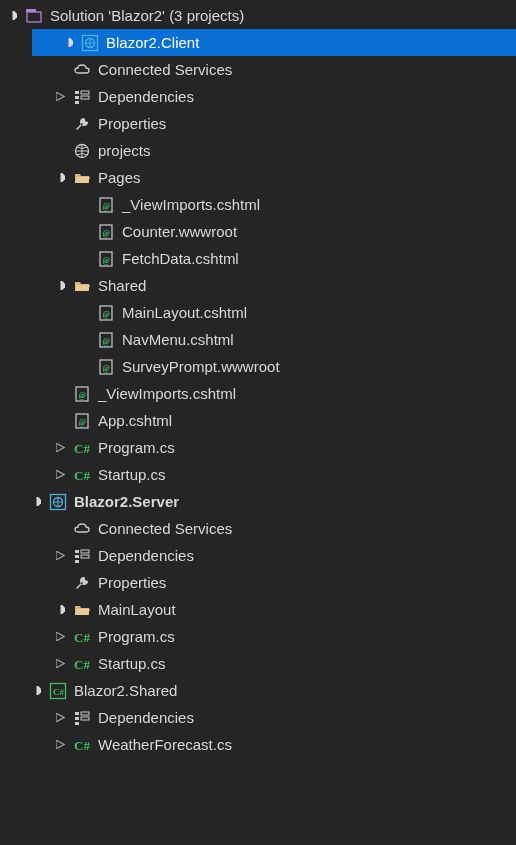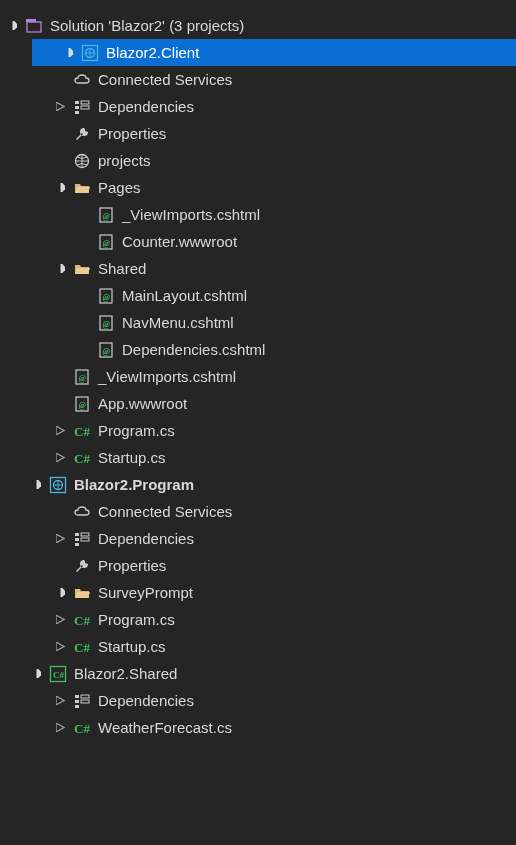--- a/index.html
+++ b/index.html
@@ -5,21 +5,21 @@
   * { box-sizing: border-box; margin: 0; padding: 0; }
   body {
     background: #252526;
     color: #d8d8d8;
     font-family: "Segoe UI", Tahoma, sans-serif;
     font-size: 15px;
     width: 516px;
     height: 845px;
     overflow: hidden;
   }
-  .tree { padding-top: 12px; }
+  .tree { padding-top: 2px; }
   .row {
     display: flex;
     align-items: center;
     height: 27px;
     padding-left: 4px;
     white-space: nowrap;
     cursor: pointer;
   }
   .row.selected {
     background: #0a6fd4;
@@ -205,20 +205,30 @@
       <span class="indent" style="width: 72px;"></span>
       <span class="expander"></span>
       <span class="icon">
         <svg viewBox="0 0 18 18">
           <use href="#ico-cshtml"></use>
         </svg>
       </span>
       <span class="label">Counter.wwwroot</span>
     </div>
     <div class="row">
+      <span class="indent" style="width: 72px;"></span>
+      <span class="expander"></span>
+      <span class="icon">
+        <svg viewBox="0 0 18 18">
+          <use href="#ico-cshtml"></use>
+        </svg>
+      </span>
+      <span class="label">FetchData.cshtml</span>
+    </div>
+    <div class="row">
       <span class="indent" style="width: 48px;"></span>
       <span class="expander">
         <svg viewBox="0 0 9 9">
           <use href="#exp-expanded"></use>
         </svg>
       </span>
       <span class="icon">
         <svg viewBox="0 0 18 18">
           <use href="#ico-folder-open"></use>
         </svg>
@@ -246,41 +256,41 @@
       <span class="label">NavMenu.cshtml</span>
     </div>
     <div class="row">
       <span class="indent" style="width: 72px;"></span>
       <span class="expander"></span>
       <span class="icon">
         <svg viewBox="0 0 18 18">
           <use href="#ico-cshtml"></use>
         </svg>
       </span>
-      <span class="label">Dependencies.cshtml</span>
+      <span class="label">SurveyPrompt.wwwroot</span>
     </div>
     <div class="row">
       <span class="indent" style="width: 48px;"></span>
       <span class="expander"></span>
       <span class="icon">
         <svg viewBox="0 0 18 18">
           <use href="#ico-cshtml"></use>
         </svg>
       </span>
       <span class="label">_ViewImports.cshtml</span>
     </div>
     <div class="row">
       <span class="indent" style="width: 48px;"></span>
       <span class="expander"></span>
       <span class="icon">
         <svg viewBox="0 0 18 18">
           <use href="#ico-cshtml"></use>
         </svg>
       </span>
-      <span class="label">App.wwwroot</span>
+      <span class="label">App.cshtml</span>
     </div>
     <div class="row">
       <span class="indent" style="width: 48px;"></span>
       <span class="expander">
         <svg viewBox="0 0 9 9">
           <use href="#exp-collapsed"></use>
         </svg>
       </span>
       <span class="icon">
         <svg viewBox="0 0 18 18">
@@ -308,21 +318,21 @@
       <span class="expander">
         <svg viewBox="0 0 9 9">
           <use href="#exp-expanded"></use>
         </svg>
       </span>
       <span class="icon">
         <svg viewBox="0 0 18 18">
           <use href="#ico-globe-project"></use>
         </svg>
       </span>
-      <span class="label bold">Blazor2.Program</span>
+      <span class="label bold">Blazor2.Server</span>
     </div>
     <div class="row">
       <span class="indent" style="width: 48px;"></span>
       <span class="expander"></span>
       <span class="icon">
         <svg viewBox="0 0 18 18">
           <use href="#ico-cloud"></use>
         </svg>
       </span>
       <span class="label">Connected Services</span>
@@ -356,21 +366,21 @@
       <span class="expander">
         <svg viewBox="0 0 9 9">
           <use href="#exp-expanded"></use>
         </svg>
       </span>
       <span class="icon">
         <svg viewBox="0 0 18 18">
           <use href="#ico-folder-open"></use>
         </svg>
       </span>
-      <span class="label">SurveyPrompt</span>
+      <span class="label">MainLayout</span>
     </div>
     <div class="row">
       <span class="indent" style="width: 48px;"></span>
       <span class="expander">
         <svg viewBox="0 0 9 9">
           <use href="#exp-collapsed"></use>
         </svg>
       </span>
       <span class="icon">
         <svg viewBox="0 0 18 18">

